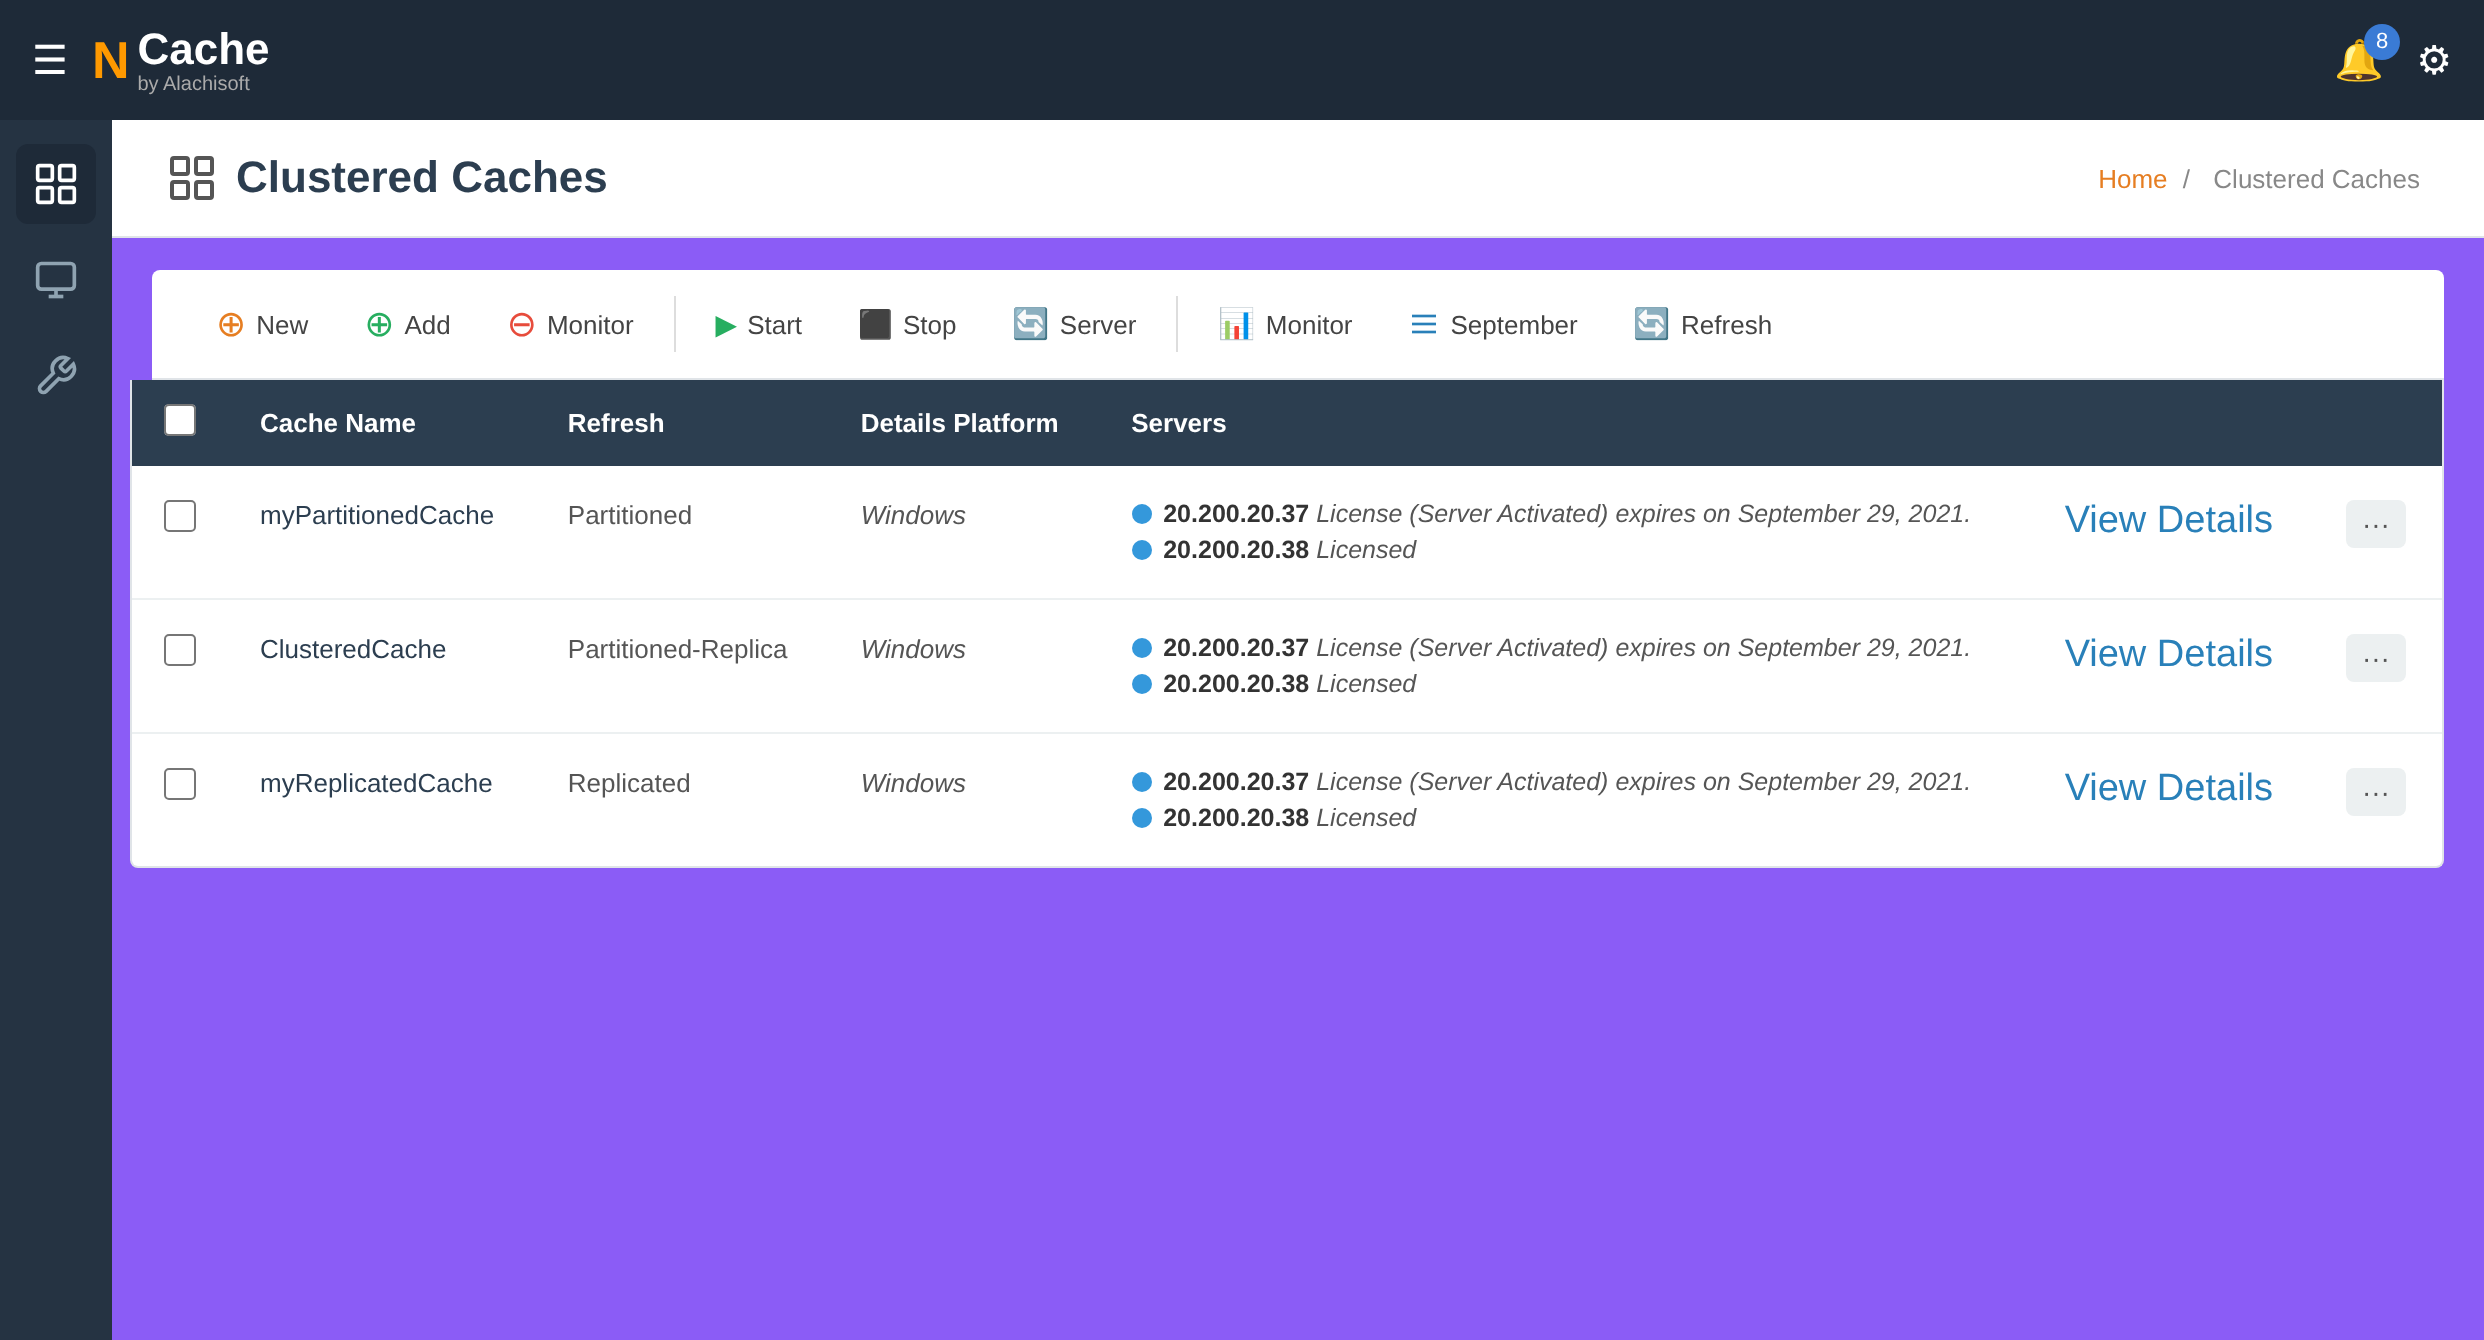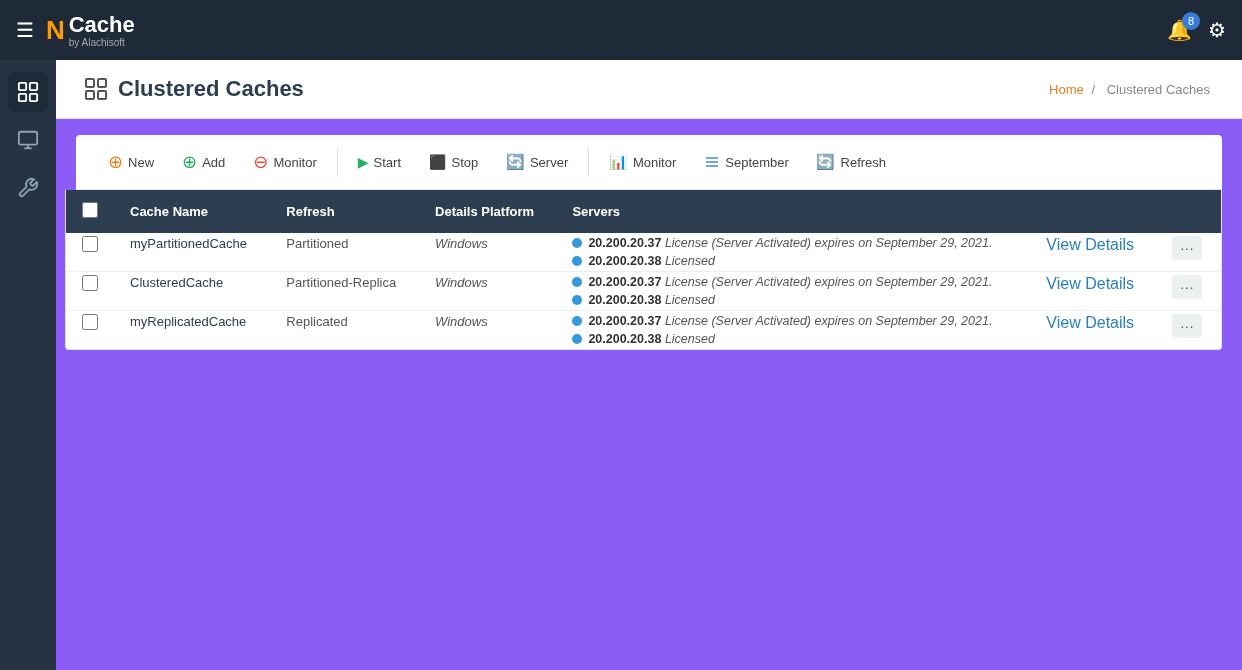--- a/index.html
+++ b/index.html
@@ -107,32 +107,32 @@
     }
     table { width: 100%; border-collapse: collapse; }
     thead tr { background: #2c3e50; color: #fff; }
     thead th {
       padding: 12px 16px; text-align: left; font-size: 13px;
       font-weight: 600; white-space: nowrap;
     }
     thead th:first-child { width: 40px; }
     tbody tr { border-bottom: 1px solid #ecf0f1; }
     tbody tr:last-child { border-bottom: none; }
-    tbody td { padding: 3px 16px; font-size: 13px; color: #333; vertical-align: top; }
+    tbody td { padding: 17px 16px; font-size: 13px; color: #333; vertical-align: top; }
     .cache-name { color: #2c3e50; font-weight: 500; }
     .topology { color: #555; text-align: center; }
     .server-platform { color: #555; font-style: italic; }
     .server-entry { display: flex; align-items: flex-start; gap: 6px; margin-bottom: 4px; }
     .server-entry:last-child { margin-bottom: 0; }
     .dot { width: 10px; height: 10px; background: #3498db; border-radius: 50%; margin-top: 2px; flex-shrink: 0; }
     .server-info { font-size: 12.5px; color: #555; }
     .server-ip { font-weight: 700; color: #333; }
     .view-details-btn {
       color: #2980b9; background: none; border: none;
-      cursor: pointer; font-size: 16px; white-space: nowrap;
+      cursor: pointer; font-size: 19px; white-space: nowrap;
       font-weight: 500;
     }
     .more-btn {
       background: #ecf0f1; border: none; border-radius: 4px;
       padding: 4px 8px; cursor: pointer; color: #555; font-size: 14px;
     }
     .checkbox { width: 16px; height: 16px; cursor: pointer; }
   </style>
 </head>
 <body>

